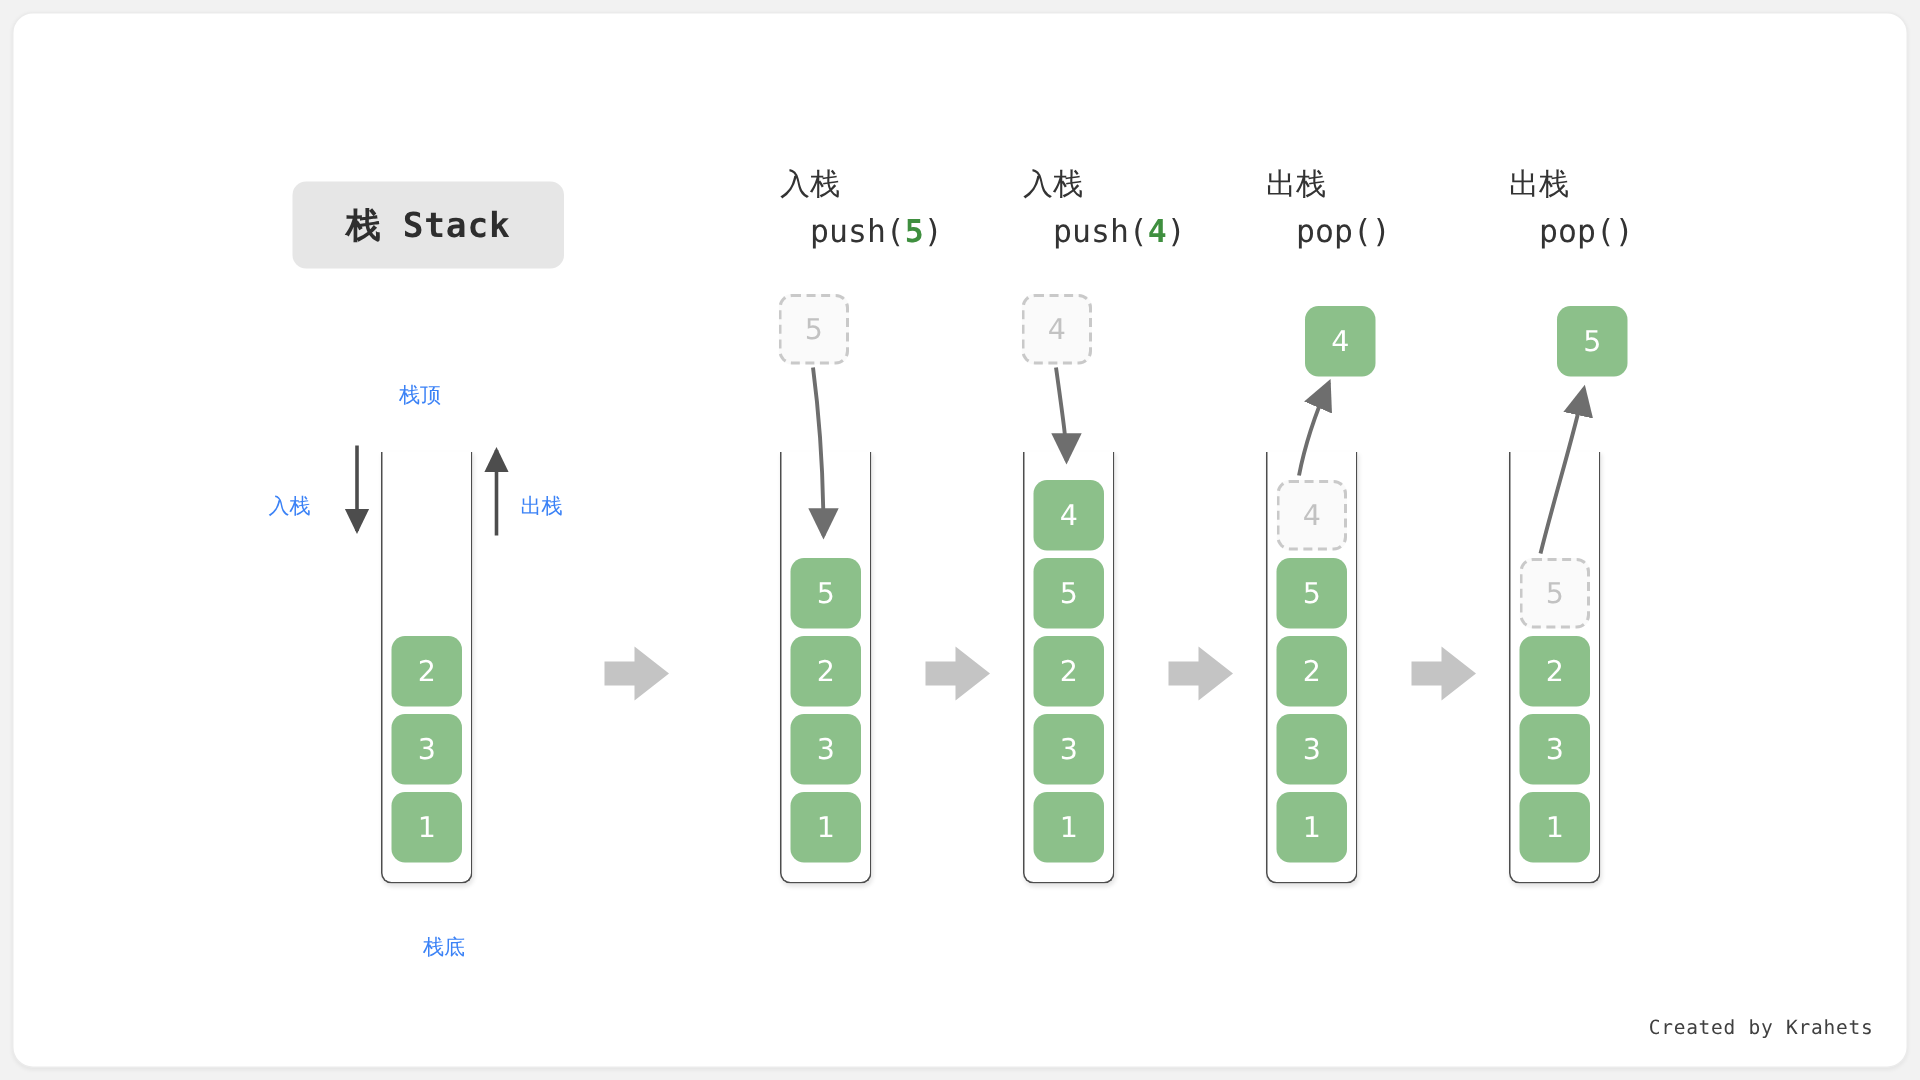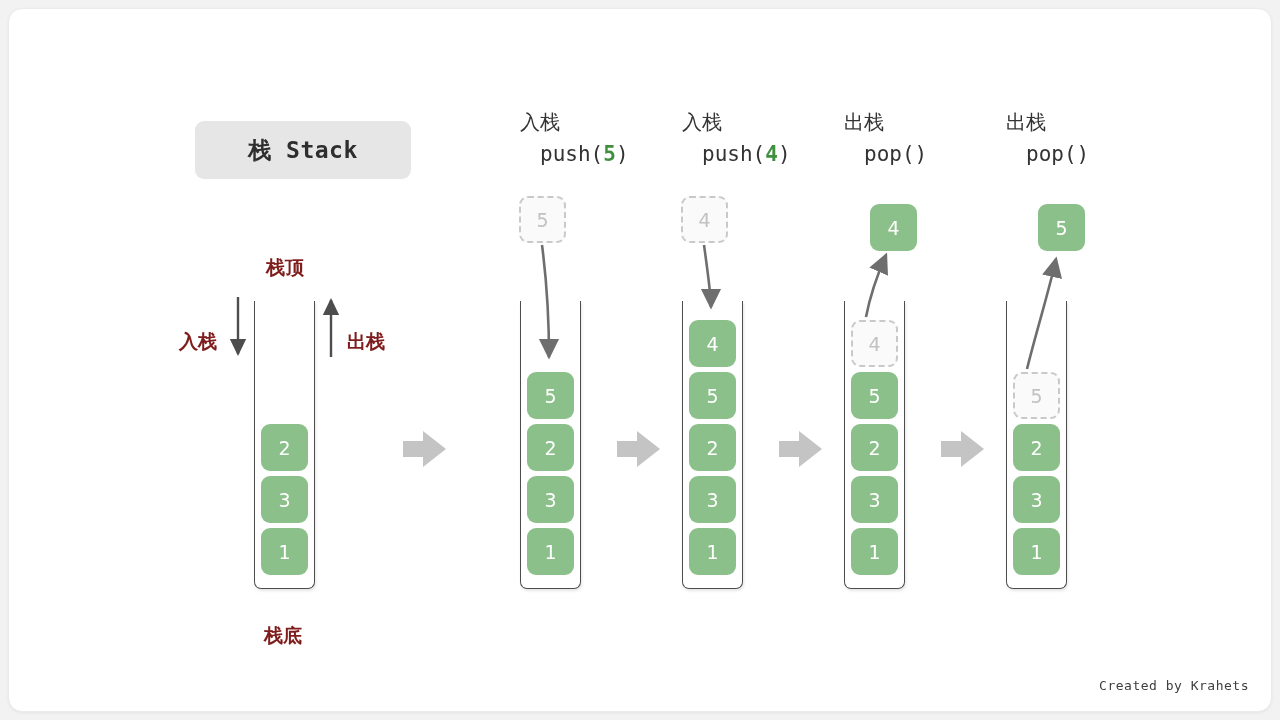--- a/index.html
+++ b/index.html
@@ -25,41 +25,41 @@
     border-radius: 14px;
     box-sizing: border-box;
     box-shadow: 0 1px 3px rgba(0,0,0,0.06);
     overflow: hidden;
   }
 
   
   #title-chip {
     position: absolute;
     left: 186px; top: 112px;
-    width: 216px; height: 58px;
+    width: 181px; height: 58px;
     background: #e6e6e6;
     border-radius: 9px;
     display: flex; align-items: center; justify-content: center;
   }
   #title-chip .t {
     font-family: "DejaVu Sans Mono", "Liberation Mono", monospace;
     font-size: 23px;
     font-weight: bold;
     color: #2e2e2e;
     letter-spacing: 0.5px;
     white-space: nowrap;
   }
 
   
   .cn-label {
     position: absolute;
     font-family: "DejaVu Sans", "Liberation Sans", sans-serif;
-    font-size: 19px;
-    font-weight: bold;
-    color: #7f1d1d;
+    font-size: 14px;
+    font-weight: normal;
+    color: #3b82f6;
     white-space: nowrap;
   }
 
   .op-head {
     position: absolute;
     white-space: nowrap;
     text-align: left;
   }
   .op-head .cn {
     display: block;
@@ -137,21 +137,21 @@
 <body>
 
 <div id="canvas">
   <div id="card">
 
     <div id="title-chip">
       <span class="t">栈 Stack</span>
     </div>
 
     <div class="cn-label" style="left:257px; top:246px;">栈顶</div>
-    <div class="cn-label" style="left:255px; top:614px;">栈底</div>
+    <div class="cn-label" style="left:273px; top:614px;">栈底</div>
     <div class="cn-label" style="left:170px; top:320px;">入栈</div>
     <div class="cn-label" style="left:338px; top:320px;">出栈</div>
 
     <div class="op-head" style="left:511px; top:98px;">
       <span class="cn">入栈</span>
       <span class="code"><span>push(</span><span class="num">5</span><span>)</span></span>
     </div>
 
     <div class="op-head" style="left:673px; top:98px;">
       <span class="cn">入栈</span>

